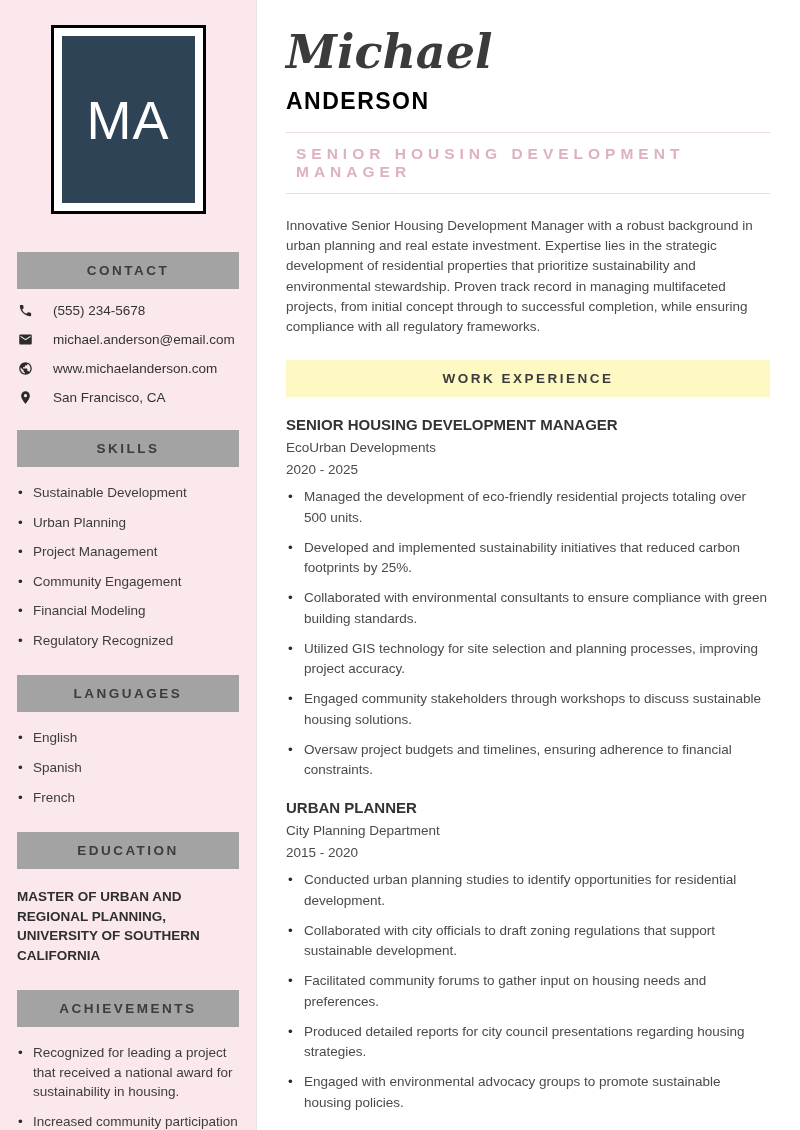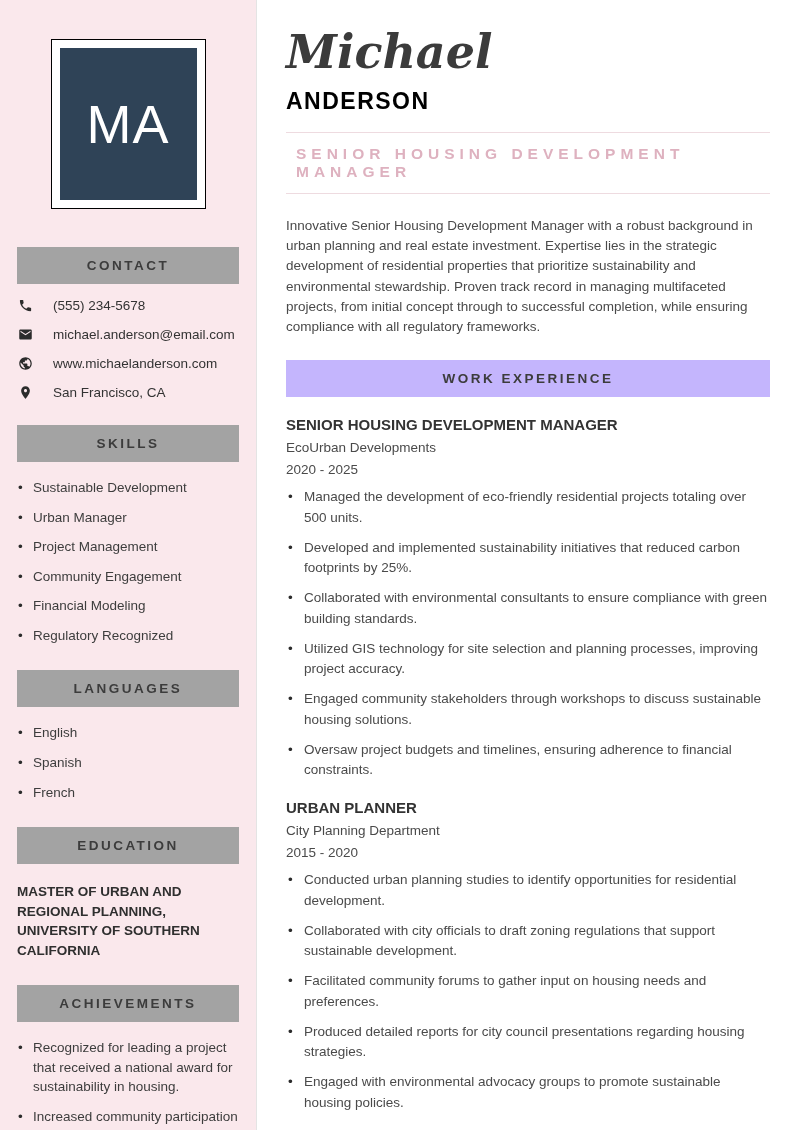--- a/index.html
+++ b/index.html
@@ -8,22 +8,22 @@
     position:relative; width:800px; height:1130px; margin:0 auto;
     background:#ffffff; font-family:"Liberation Sans", sans-serif;
     overflow:hidden;
   }
   
   .sidebar {
     position:absolute; left:0; top:0; bottom:0; width:257px;
     background:#fae8ec; border-right:1px solid #e4e4e4;
   }
   .photo-frame {
-    width:155px; height:170px; margin:39px auto 0;
-    background:#ffffff; border:1px solid #000000; padding:8px;
+    width:155px; height:189px; margin:25px auto 0;
+    background:#ffffff; border:3px solid #000000; padding:8px;
   }
   .photo-inner {
     width:100%; height:100%; background:#2f4357; color:#ffffff;
     display:flex; align-items:center; justify-content:center;
     font-size:54px; letter-spacing:1px; font-weight:500;
   }
   .side-band {
     margin:0 17px; padding:11px 0; background:#a3a3a3;
     text-align:center; font-weight:bold; font-size:13.5px;
     letter-spacing:2.5px; color:#3c3c3c;
@@ -64,21 +64,21 @@
   }
   .title-strip {
     margin-top:17px; padding:12px 0 12px 10px;
     border-top:1px solid #eedbe0; border-bottom:1px solid #eedbe0;
     color:#deb1bf; font-weight:bold; font-size:15.5px; letter-spacing:5px;
   }
   .summary {
     margin-top:22px; font-size:13.5px; line-height:1.5; color:#4a4a4a;
   }
   .work-band {
-    margin-top:23px; padding:11px 0; background:#c4b5fd;
+    margin-top:23px; padding:11px 0; background:#fef9c3;
     text-align:center; font-weight:bold; font-size:13.5px;
     letter-spacing:2.5px; color:#3c3c3c;
   }
   .job { margin-top:19px; }
   .job-role { font-size:15px; font-weight:bold; color:#333333; }
   .job-company { margin-top:7px; font-size:13.5px; color:#4a4a4a; }
   .job-dates   { margin-top:7px; font-size:13.5px; color:#4a4a4a; }
   .main-bullets { list-style:none; margin-top:6px; }
   .main-bullets li {
     position:relative; padding-left:18px; margin-top:10px;
@@ -124,21 +124,21 @@
         <svg viewBox="0 0 24 24">
             <path d="M12 2C8.13 2 5 5.13 5 9c0 5.25 7 13 7 13s7-7.75 7-13c0-3.87-3.13-7-7-7zm0 9.5c-1.38 0-2.5-1.12-2.5-2.5s1.12-2.5 2.5-2.5 2.5 1.12 2.5 2.5-1.12 2.5-2.5 2.5z"></path>
           </svg>
         <span>San Francisco, CA</span>
       </div>
     </div>
 
     <div class="side-band gap">SKILLS</div>
     <ul class="side-bullets">
         <li>Sustainable Development</li>
-        <li>Urban Manager</li>
+        <li>Urban Planning</li>
         <li>Project Management</li>
         <li>Community Engagement</li>
         <li>Financial Modeling</li>
         <li>Regulatory Recognized</li>
       </ul>
 
     <div class="side-band gap">LANGUAGES</div>
     <ul class="side-bullets">
         <li>English</li>
         <li>Spanish</li>

